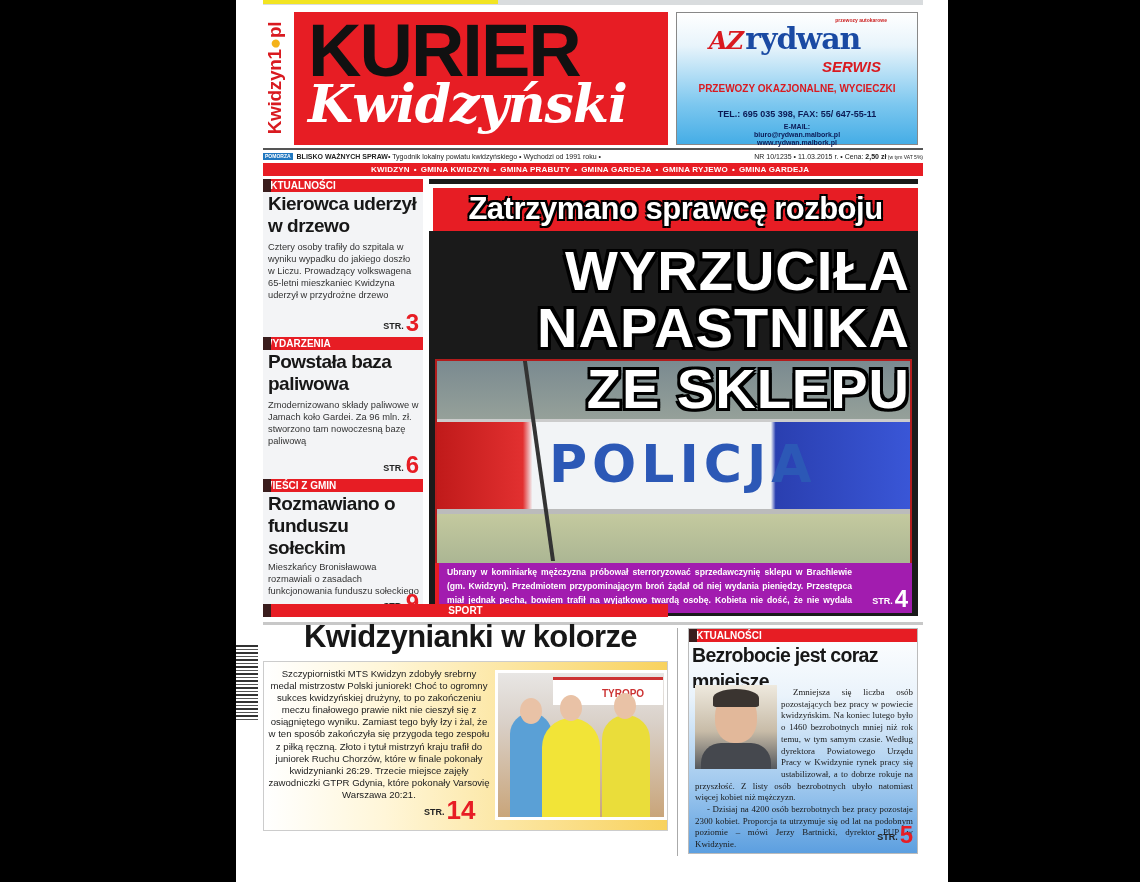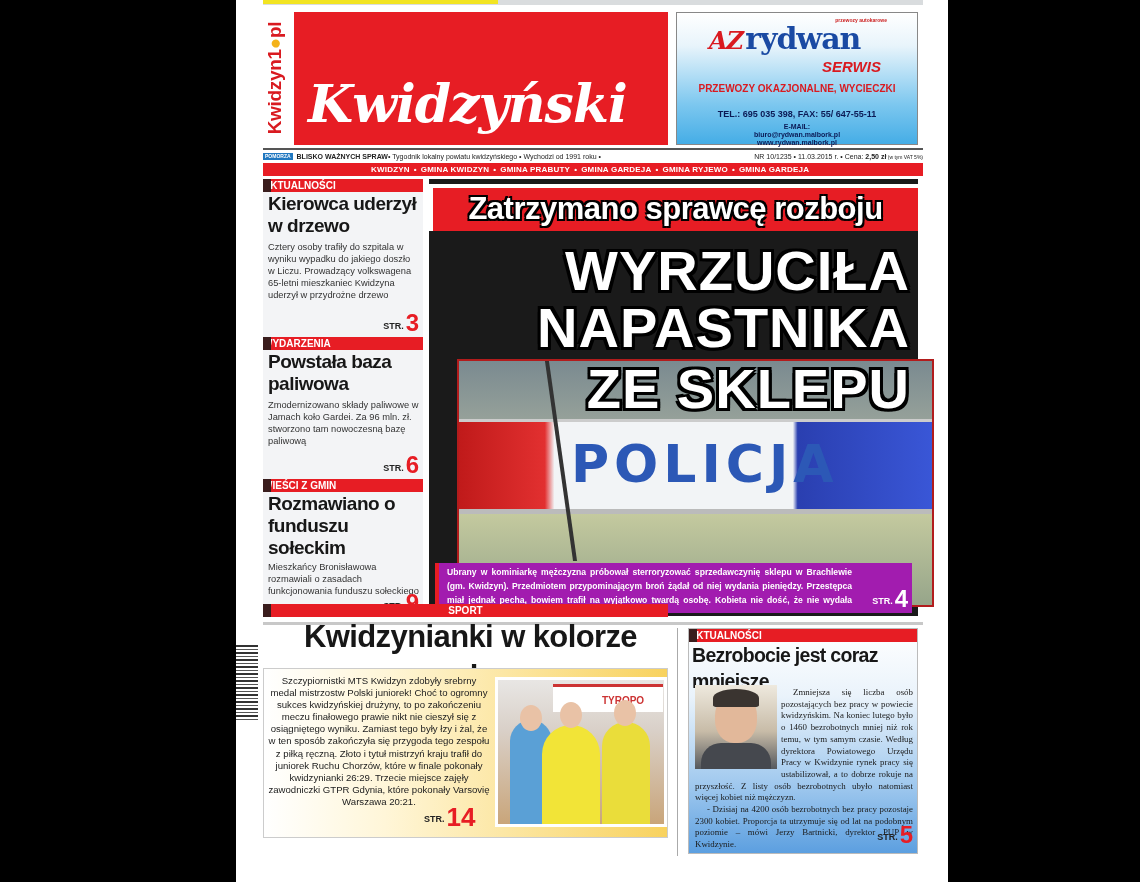--- a/index.html
+++ b/index.html
@@ -89,21 +89,21 @@
       line-height: 42px; letter-spacing: -0.5px;
       text-shadow: -2px -2px 0 #000, 2px -2px 0 #000, -2px 2px 0 #000, 2px 2px 0 #000;
     }
     .bigline {
       position: absolute; right: 8px; font-weight: bold; font-size: 56px; color: #fff; line-height: 56px;
       letter-spacing: 1px; white-space: nowrap; z-index: 3;
       text-shadow: -3px -3px 0 #000, 3px -3px 0 #000, -3px 3px 0 #000, 3px 3px 0 #000, 0 3px 0 #000, 3px 0 0 #000;
     }
     .photo {
       position: absolute; left: 6px; top: 180px; width: 477px; height: 248px; border: 2px solid #b21c1c;
-      background: linear-gradient(to bottom, #7a8a90 0%, #a8b0a0 40%, #c7cca0 60%, #96a58a 100%); overflow: hidden; margin-left: 22px;
+      background: linear-gradient(to bottom, #7a8a90 0%, #a8b0a0 40%, #c7cca0 60%, #96a58a 100%); overflow: hidden;
     }
     .lightbar {
       position: absolute; left: 0; top: 58px; width: 477px; height: 95px;
       background: linear-gradient(to right, #c01a1a 0%, #e23030 18%, #f2f4f6 20%, #f2f4f6 70%, #2a3fb0 71%, #3a57d8 100%);
       border-top: 3px solid #ccc; border-bottom: 5px solid #bbb;
     }
     .lightbar span {
       position: absolute; left: 112px; top: 12px; font-weight: bold; font-size: 52px; color: #2c58b6;
       letter-spacing: 5px; font-family: "DejaVu Sans", sans-serif;
     }
@@ -117,21 +117,21 @@
     .caption-str b { font-size: 24px; margin-left: 2px; vertical-align: -3px; }
 
     .rule2 { position: absolute; left: 27px; top: 622px; width: 660px; height: 3px; background: #c8c8c8; }
 
     
     .sport { position: absolute; left: 27px; top: 604px; width: 410px; height: 228px; text-align: center; }
     .sport .tag { width: 405px; }
     .sport-head { font-weight: bold; font-size: 31px; color: #171717; letter-spacing: -0.6px; padding-left: 5px; line-height: 40px; }
     .sport-body {
       position: absolute; left: 0; top: 57px; width: 405px; height: 170px;
-      background: linear-gradient(to right, #fff 0%, #fff6d8 30%, #f8d25e 100%); border: 1px solid #ccc; margin-top: 7px;
+      background: linear-gradient(to right, #fff 0%, #fff6d8 30%, #f8d25e 100%); border: 1px solid #ccc;
     }
     .sport-text { position: absolute; left: 4px; top: 6px; width: 222px; font-size: 9.6px; line-height: 12.1px; color: #222; }
     .sport-str { position: absolute; left: 160px; bottom: 4px; font-weight: bold; font-size: 9px; color: #222; }
     .sport-str b { color: #e71d24; font-size: 26px; margin-left: 2px; vertical-align: -4px; }
     .sport-photo {
       position: absolute; left: 231px; top: 8px; width: 172px; height: 150px; border: 3px solid #fff;
       background: linear-gradient(to bottom, #e8e6e4 0%, #d9d0c8 35%, #c9a57a 100%); overflow: hidden;
     }
     .banner { position: absolute; left: 55px; top: 4px; width: 110px; height: 28px; background: #fff; border-top: 3px solid #c33; color: #c33; font-weight: bold; font-size: 10px; padding-top: 8px; padding-left: 30px; }
     .player { position: absolute; border-radius: 30px 30px 4px 4px; }
@@ -168,20 +168,21 @@
 <div class="page">
   <div class="topbar">
       <div class="yellow"></div>
     </div>
 
   <div class="side-logo">
     <span><span>Kwidzyn1</span><b>●</b><span>pl</span></span>
   </div>
 
   <div class="masthead">
+    <div class="mast-kurier">KURIER</div>
     <div class="mast-kwidz">Kwidzyński</div>
   </div>
 
   <div class="ad">
     <div class="ad-tagline">przewozy autokarowe</div>
     <div class="ad-logo"><span class="az">AZ</span><span>rydwan</span></div>
     <div class="ad-serwis">SERWIS</div>
     <div class="ad-line1">PRZEWOZY OKAZJONALNE, WYCIECZKI</div>
     <div class="ad-line2">TEL.: 695 035 398, FAX: 55/ 647-55-11</div>
     <div class="ad-line3">

